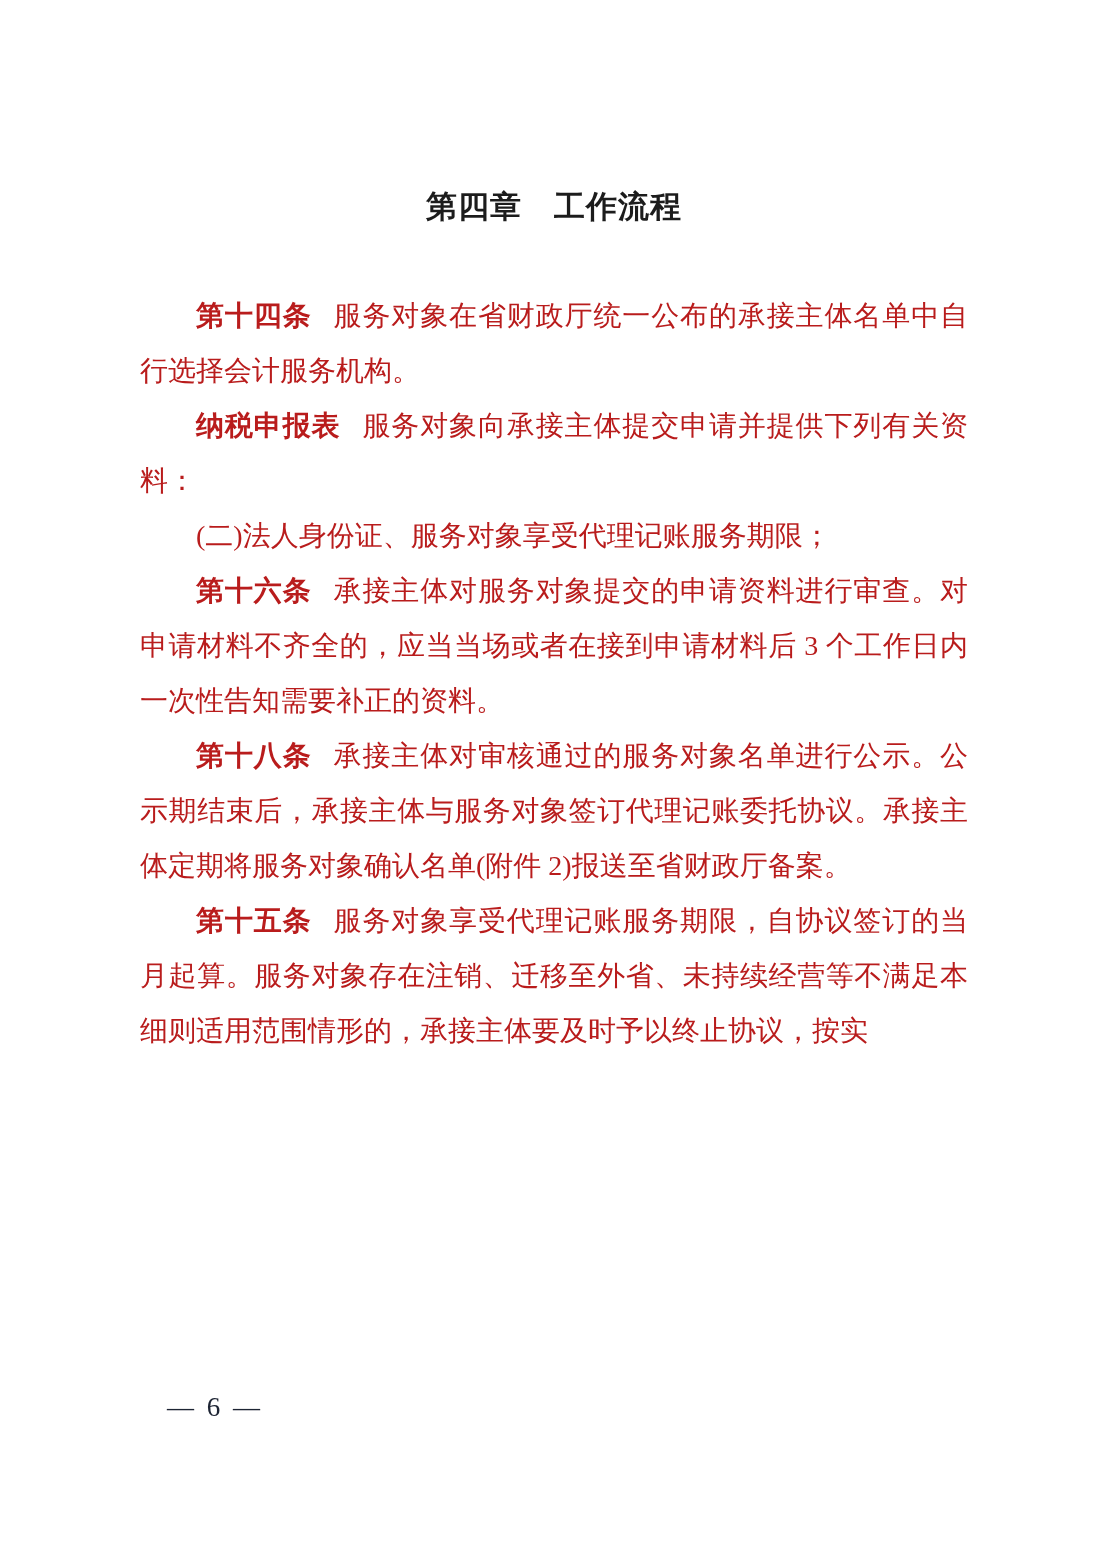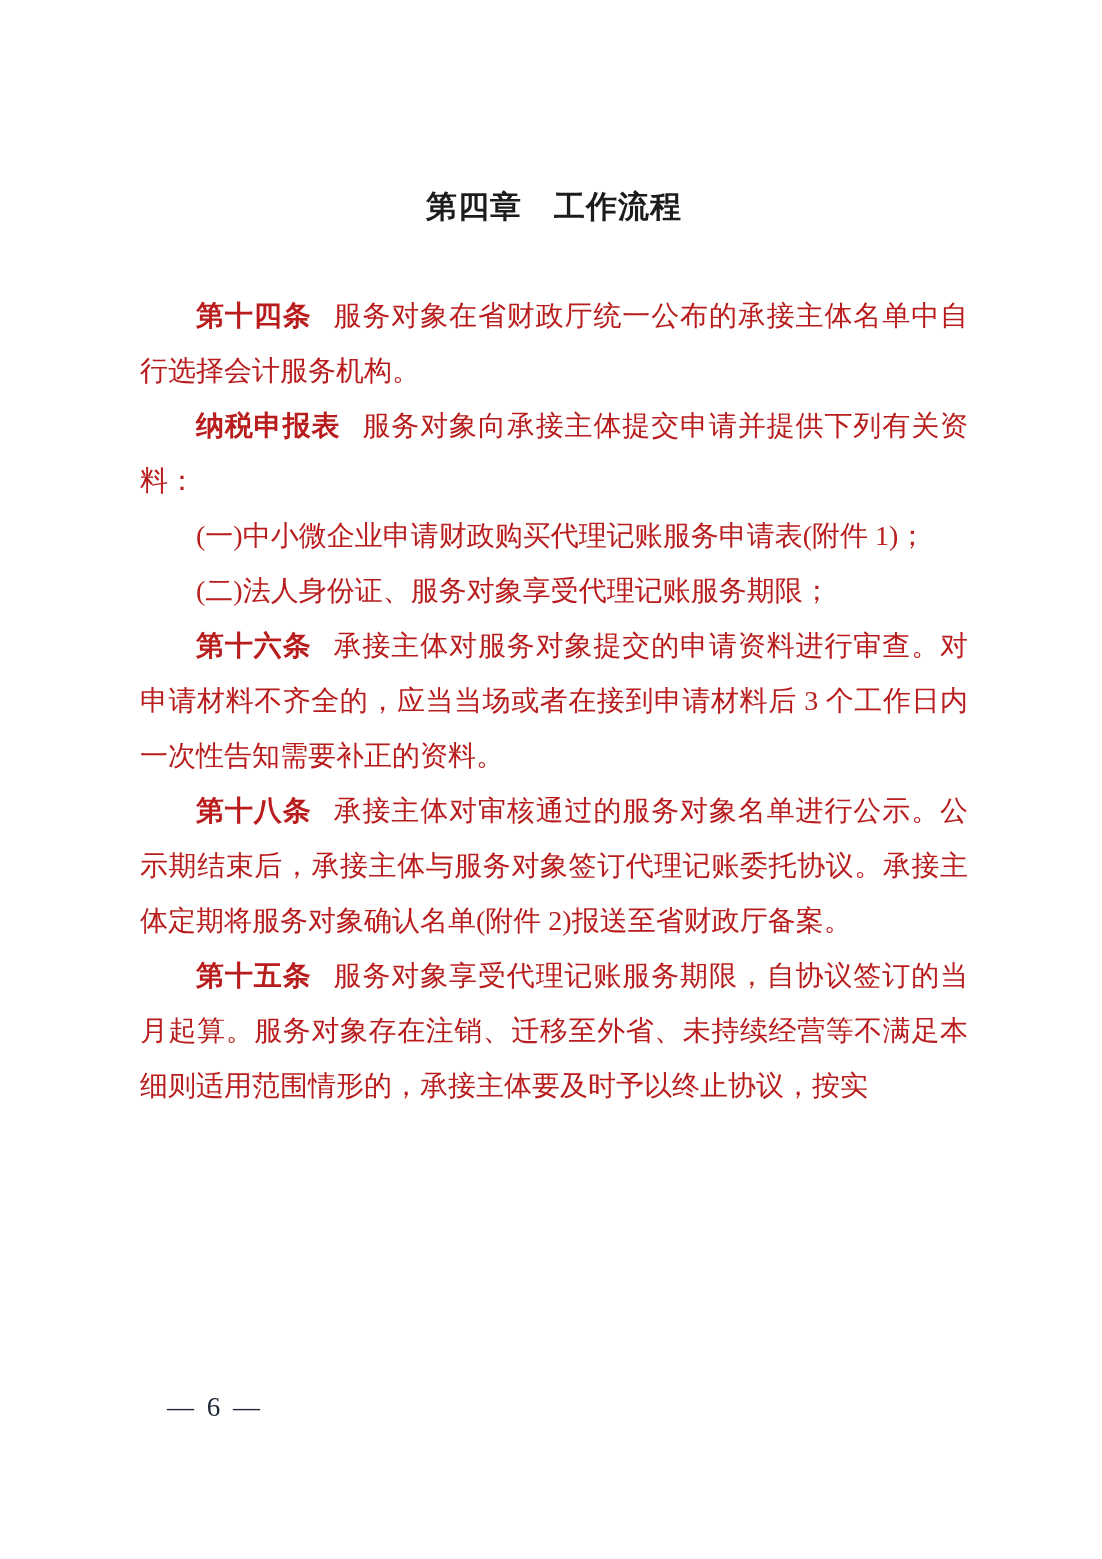--- a/index.html
+++ b/index.html
@@ -67,21 +67,20 @@
 <div class="page">
 
   <h1 class="chapter-title">第四章　工作流程</h1>
 
   <div class="doc-body">
 
     <p><span class="article-label">第十四条</span><span>服务对象在省财政厅统一公布的承接主体名单中自行选择会计服务机构。</span></p>
 
     <p><span class="article-label">纳税申报表</span><span>服务对象向承接主体提交申请并提供下列有关资料：</span></p>
 
-    <p><span>(一)中小微企业申请财政购买代理记账服务申请表(附件 1)；</span></p>
 
     <p><span>(二)法人身份证、服务对象享受代理记账服务期限；</span></p>
 
 
 
     <p><span class="article-label">第十六条</span><span>承接主体对服务对象提交的申请资料进行审查。对申请材料不齐全的，应当当场或者在接到申请材料后 3 个工作日内一次性告知需要补正的资料。</span></p>
 
     <p><span class="article-label">第十八条</span><span>承接主体对审核通过的服务对象名单进行公示。公示期结束后，承接主体与服务对象签订代理记账委托协议。承接主体定期将服务对象确认名单(附件 2)报送至省财政厅备案。</span></p>
 
     <p><span class="article-label">第十五条</span><span>服务对象享受代理记账服务期限，自协议签订的当月起算。服务对象存在注销、迁移至外省、未持续经营等不满足本细则适用范围情形的，承接主体要及时予以终止协议，按实</span></p>

